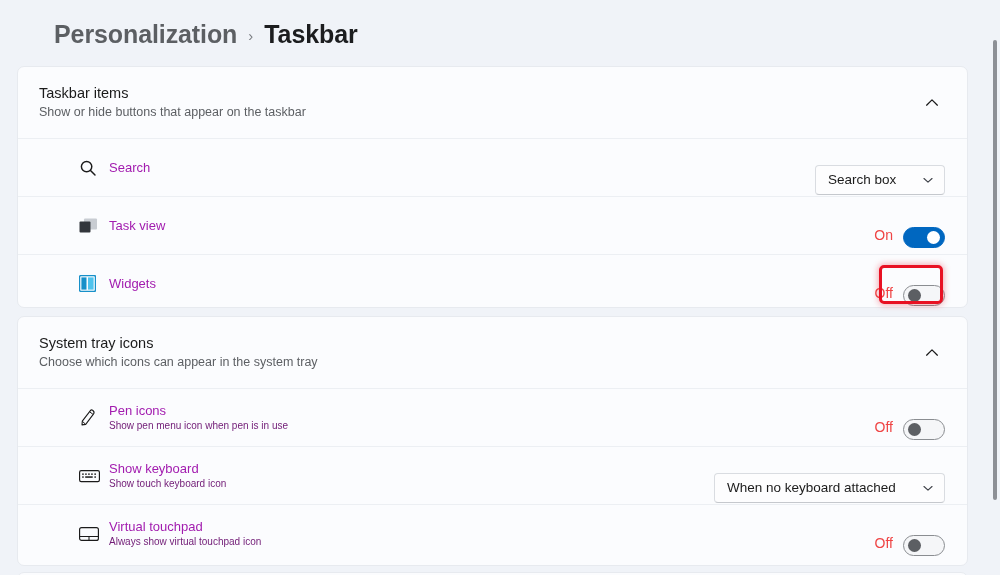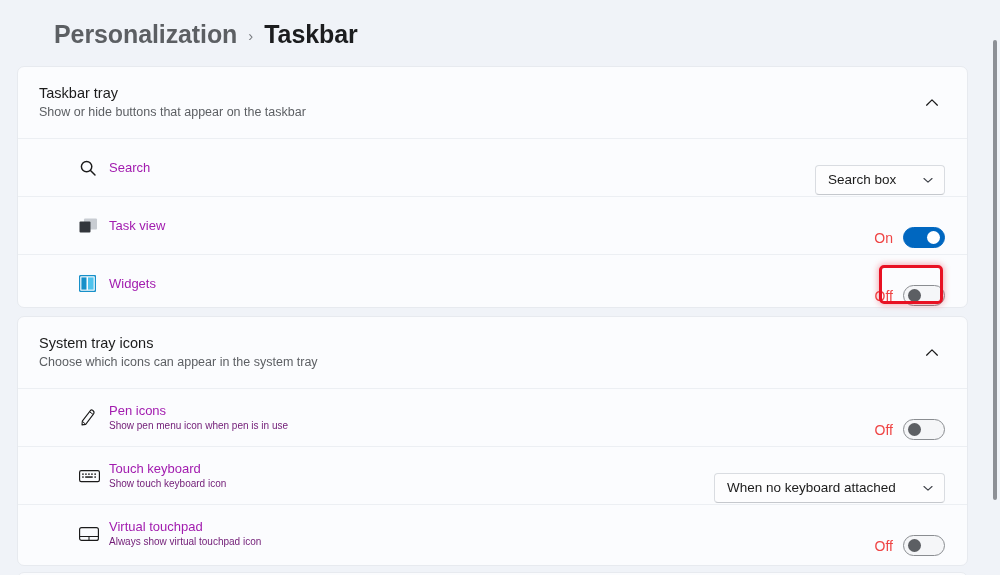--- a/index.html
+++ b/index.html
@@ -136,21 +136,21 @@
     color: #a21caf;
     line-height: 1.2;
   }
   .row-sub {
     font-size: 10px;
     color: #701a75;
     line-height: 1.2;
   }
   .row-right {
     display: flex;
-    align-items: center;
+    align-items: flex-start;
     gap: 10px;
     margin-top: 24px;
   }
 
   
   .toggle-state {
     font-size: 14px;
     color: #ef4444;
     min-width: 22px;
     text-align: right;
@@ -261,21 +261,21 @@
   <span class="crumb-sep">›</span>
   <span class="crumb-current">Taskbar</span>
 </div>
 
 <div class="content">
 
   <div class="card" style="top:6px;height:242px;">
 
     <div class="group-head">
       <div class="group-head-text">
-        <span class="group-title">Taskbar tray</span>
+        <span class="group-title">Taskbar items</span>
         <span class="group-sub">Show or hide buttons that appear on the taskbar</span>
       </div>
       <div class="chevron-up">
         <svg width="14" height="14" viewBox="0 0 14 14">
           <path d="M1.6 9.2 L7 3.9 L12.4 9.2" fill="none" stroke="#1b1b1b" stroke-width="1.25" stroke-linecap="round" stroke-linejoin="round"></path>
         </svg>
       </div>
     </div>
 
     <div class="row">
@@ -382,21 +382,21 @@
           <rect x="6.2" y="5.4" width="1.5" height="1.5" fill="#1b1b1b"></rect>
           <rect x="9.2" y="5.4" width="1.5" height="1.5" fill="#1b1b1b"></rect>
           <rect x="12.2" y="5.4" width="1.5" height="1.5" fill="#1b1b1b"></rect>
           <rect x="15.4" y="5.4" width="1.5" height="1.5" fill="#1b1b1b"></rect>
           <rect x="3.2" y="8.3" width="1.5" height="1.5" fill="#1b1b1b"></rect>
           <rect x="15.4" y="8.3" width="1.5" height="1.5" fill="#1b1b1b"></rect>
           <rect x="6.2" y="8.3" width="7.5" height="1.5" fill="#1b1b1b"></rect>
         </svg>
       </div>
       <div class="row-labels">
-        <span class="row-title">Touch keyboard</span>
+        <span class="row-title">Show keyboard</span>
         <span class="row-sub">Show touch keyboard icon</span>
       </div>
       <div class="row-right">
         <div class="dropdown dd-keyboard">
           <span class="dd-label">When no keyboard attached</span>
           <span class="dd-chevron">
             <svg width="12" height="12" viewBox="0 0 12 12">
               <path d="M2 4.5 L6 8.2 L10 4.5" fill="none" stroke="#40434a" stroke-width="1.15" stroke-linecap="round" stroke-linejoin="round"></path>
             </svg>
           </span>

